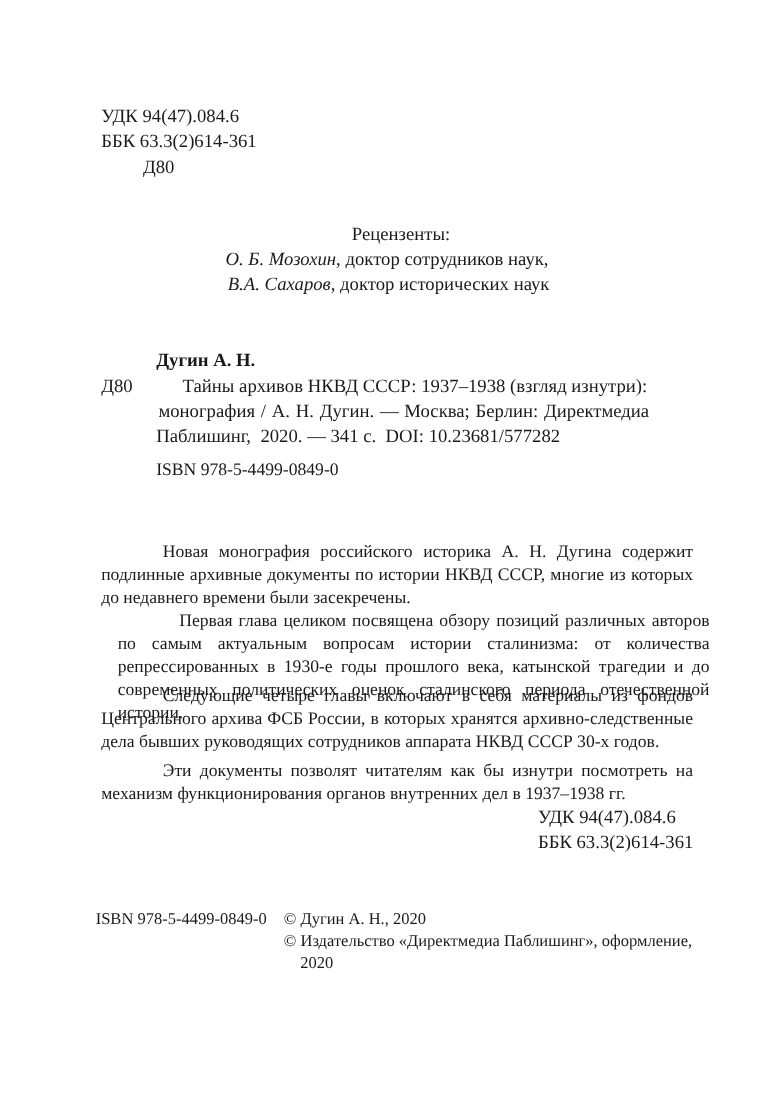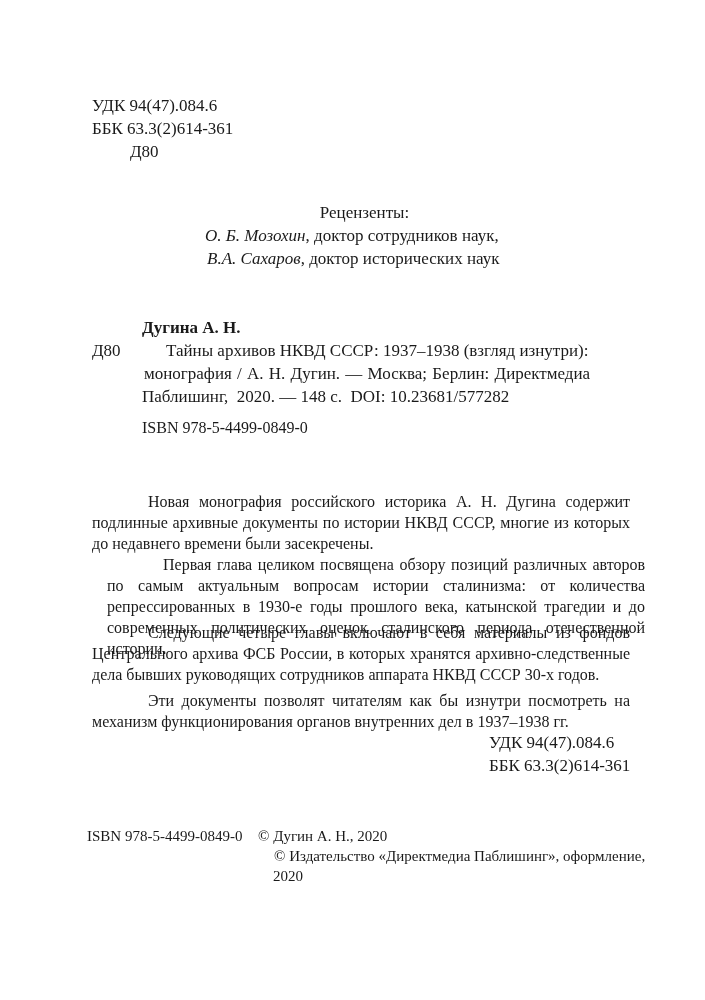--- a/index.html
+++ b/index.html
@@ -28,31 +28,31 @@
 <div class="abs" style="left:130px; top:142px;">Д80</div>
 
 <div class="abs center" style="left:0; width:705px; top:203px; padding-left:24px; box-sizing:border-box;">Рецензенты:</div>
 <div class="abs" style="left:205px; top:226px;">
   <span class="italic">О. Б. Мозохин</span><span>, доктор сотрудников наук,</span>
 </div>
 <div class="abs" style="left:207px; top:249px;">
   <span class="italic">В.А. Сахаров</span><span>, доктор исторических наук</span>
 </div>
 
-<div class="abs bold" style="left:142px; top:318px;">Дугина А. Н.</div>
+<div class="abs bold" style="left:142px; top:318px;">Дугин А. Н.</div>
 <div class="abs" style="left:92px; top:341px;">Д80</div>
 <div class="abs" style="left:166px; top:341px;">Тайны архивов НКВД СССР: 1937–1938 (взгляд изнутри):</div>
 <div class="abs" style="left:144px; top:364px; word-spacing:1px;">монография / А. Н. Дугин. — Москва; Берлин:  Директмедиа</div>
-<div class="abs" style="left:142px; top:387px; white-space:pre;">Паблишинг,  2020. — 148 с.  DOI: 10.23681/577282</div>
+<div class="abs" style="left:142px; top:387px; white-space:pre;">Паблишинг,  2020. — 341 с.  DOI: 10.23681/577282</div>
 <div class="abs" style="left:142px; top:418px; font-size:16px;">ISBN 978-5-4499-0849-0</div>
 
 <div class="para" style="top:491px;"><span class="indent"></span><span>Новая монография российского историка А. Н. Дугина содержит подлинные архивные документы по истории НКВД СССР, многие из которых до недавнего времени были засекречены.</span></div>
 <div class="para" style="top:554px;margin-left:15px;"><span class="indent"></span><span>Первая глава целиком посвящена обзору позиций различных авторов по самым актуальным вопросам истории сталинизма: от количества репрессированных в 1930-е годы прошлого века, катынской трагедии и до современных политических оценок сталинского периода отечественной истории.</span></div>
 <div class="para" style="top:622px;"><span class="indent"></span><span>Следующие четыре главы включают в себя материалы из фондов Центрального архива ФСБ России, в которых хранятся архивно-следственные дела бывших руководящих сотрудников аппарата НКВД СССР 30-х годов.</span></div>
 <div class="para" style="top:690px;"><span class="indent"></span><span>Эти документы позволят читателям как бы изнутри посмотреть на механизм функционирования органов внутренних дел в 1937–1938 гг.</span></div>
 
 <div class="abs" style="left:489px; top:733px;">УДК 94(47).084.6</div>
 <div class="abs" style="left:489px; top:756px;">ББК 63.3(2)614-361</div>
 
 <div class="abs small" style="left:87px; top:826px;">ISBN 978-5-4499-0849-0</div>
 <div class="abs small" style="left:258px; top:826px;">© Дугин А. Н., 2020</div>
-<div class="abs small" style="left:258px; top:846px;margin-left:16px;">© Издательство «Директмедиа Паблишинг», оформление,</div>
+<div class="abs small" style="left:258px; top:846px;">© Издательство «Директмедиа Паблишинг», оформление,</div>
 <div class="abs small" style="left:273px; top:866px;font-family:Liberation Serif, serif;">2020</div>
 
 </body></html>

